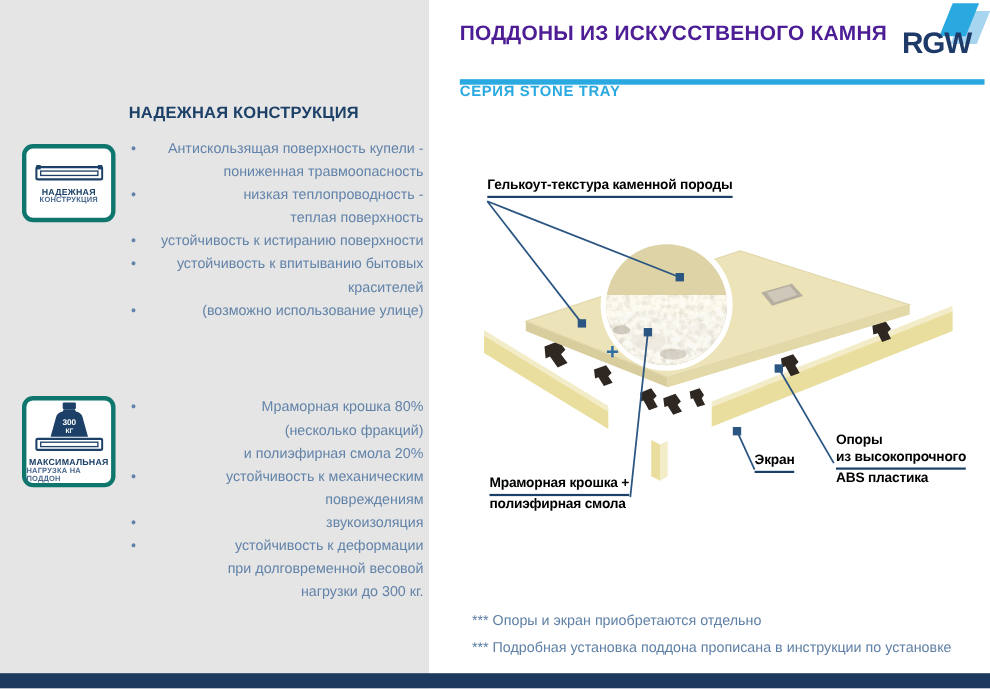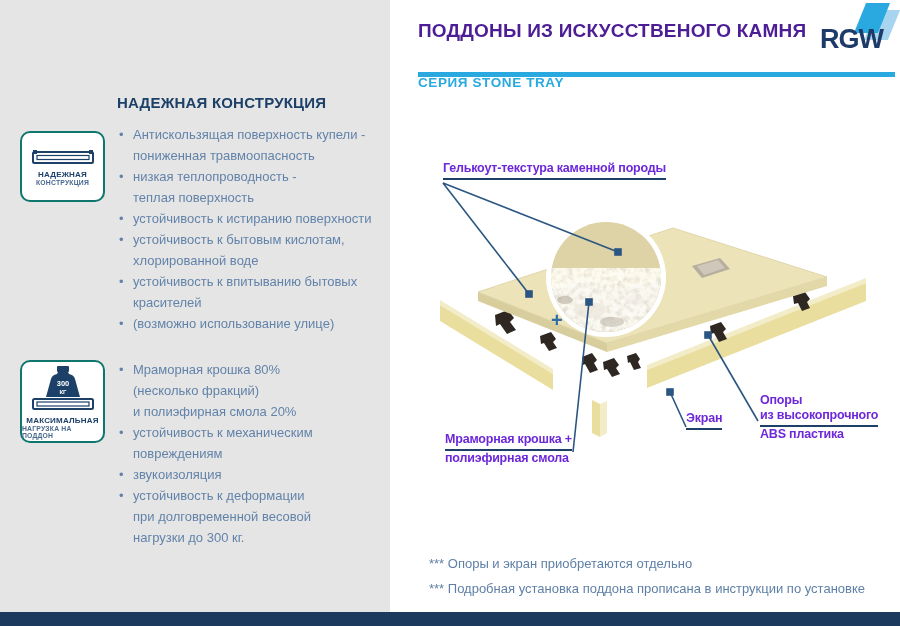--- a/index.html
+++ b/index.html
@@ -3,46 +3,46 @@
 <meta charset="utf-8">
 <style>
   html,body{margin:0;padding:0;}
   body{width:900px;height:626px;position:relative;background:#ffffff;
        font-family:"Liberation Sans",sans-serif;overflow:hidden;}
   .abs{position:absolute;}
 
   
   .left-panel{left:0;top:0;width:390px;height:626px;background:#e5e5e5;}
   .panel-title{left:117px;top:94px;font-size:15px;font-weight:800;color:#1c4067;letter-spacing:.2px;}
-  .feature-list{left:117px;top:0;width:268px;margin:0;padding:0;list-style:none;}
+  .feature-list{left:117px;top:0;width:268px;margin:0;padding:0;list-style:none;text-align:right;}
   .feature-list li{position:relative;padding-left:16px;color:#6283a9;font-size:13px;line-height:21px;}
   .feature-list li::before{content:"•";position:absolute;left:2px;top:0;color:#6283a9;}
   .list1{top:124px;} .list2{top:359px;}
 
   
-  .badge{left:20px;width:85px;background:#ffffff;border:2px solid #0f766e;border-radius:10px;
+  .badge{left:20px;width:85px;background:#ffffff;border:4px solid #0f766e;border-radius:10px;
          display:flex;flex-direction:column;align-items:center;justify-content:center;box-sizing:border-box;}
   .badge1{top:131px;height:71px;} .badge2{top:360px;height:83px;}
   .badge .b-line1{font-size:8px;font-weight:800;color:#1c4067;margin-top:3px;letter-spacing:.2px;}
   .badge .b-line2{font-size:6.8px;font-weight:600;color:#49688f;letter-spacing:.2px;}
 
   
   .hdr-title{left:418px;top:20px;font-size:19px;font-weight:800;color:#4c1d95;letter-spacing:.2px;}
   .hdr-subtitle{left:418px;top:47px;font-size:13.5px;font-weight:700;color:#29a9e0;letter-spacing:.6px;margin-top:28px;}
   .divider{left:418px;top:72px;width:477px;height:5px;background:#29a9e0;}
 
   
   .logo-wrap{left:818px;top:0;width:82px;height:62px;}
   .logo-text{position:absolute;left:2px;top:24px;font-size:27px;font-weight:800;color:#1e3a68;letter-spacing:-1px;}
   .logo-par{position:absolute;transform:skewX(-22deg);}
   .logo-par.back{left:52px;top:10px;width:24px;height:30px;background:#a7d4ee;}
   .logo-par.front{left:42px;top:3px;width:24px;height:30px;background:#2aa9e1;}
 
   
-  .callout{color:#6d28d9;font-weight:700;font-size:12.5px;letter-spacing:-.2px;line-height:15px;}
+  .callout{color:#000000;font-weight:700;font-size:12.5px;letter-spacing:-.2px;line-height:15px;}
   .u{border-bottom:2px solid #1c4067;padding-bottom:2px;display:inline-block;}
   .lbl-gelcoat{left:443px;top:161px;}
   .lbl-marble{left:445px;top:432px;}
   .lbl-screen{left:686px;top:411px;}
   .lbl-supports{left:760px;top:393px;}
 
   .plus-sign{left:551px;top:309px;font-size:20px;font-weight:800;color:#2f6da5;}
 
   .footnote{color:#5f80a6;font-size:13px;}
   .fn1{left:429px;top:556px;} .fn2{left:429px;top:581px;}
@@ -88,24 +88,20 @@
         <div>пониженная травмоопасность</div>
     </li>
     <li>
       <div>низкая теплопроводность -</div>
         <div>теплая поверхность</div>
     </li>
     <li>
       <div>устойчивость к истиранию поверхности</div>
     </li>
     <li>
-      <div>устойчивость к бытовым кислотам,</div>
-        <div>хлорированной воде</div>
-    </li>
-    <li>
       <div>устойчивость к впитыванию бытовых</div>
         <div>красителей</div>
     </li>
     <li>
         <div>(возможно использование улице)</div>
     </li>
   </ul>
 
   <ul class="abs feature-list list2">
     <li>

